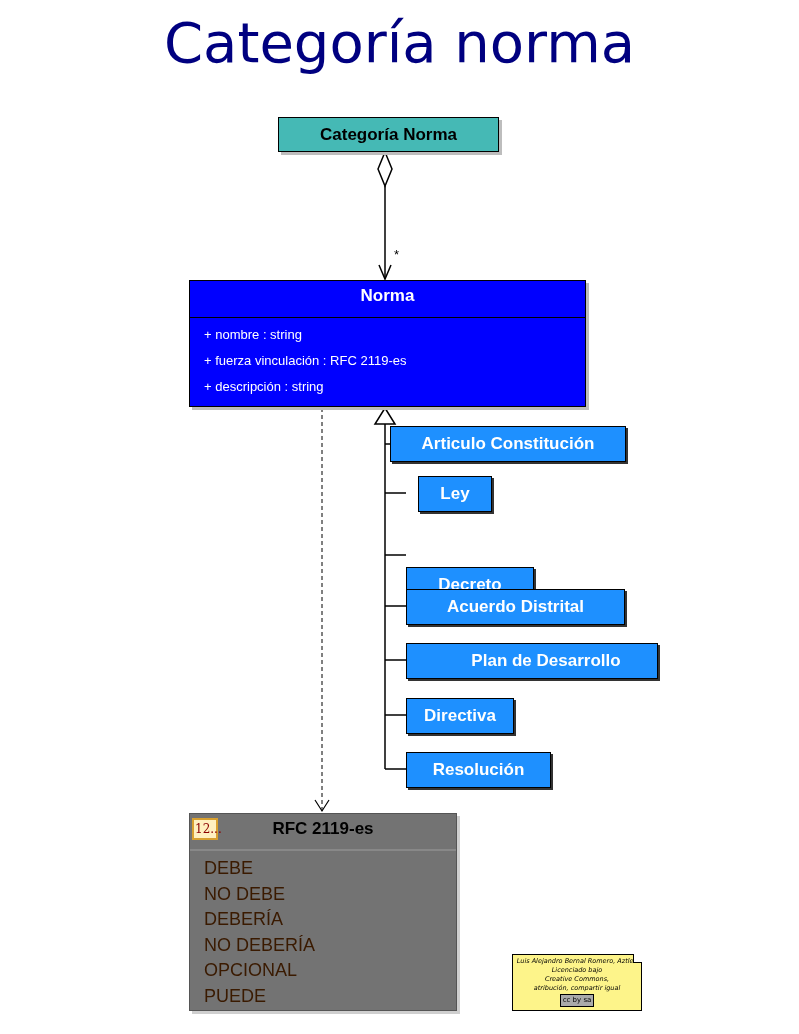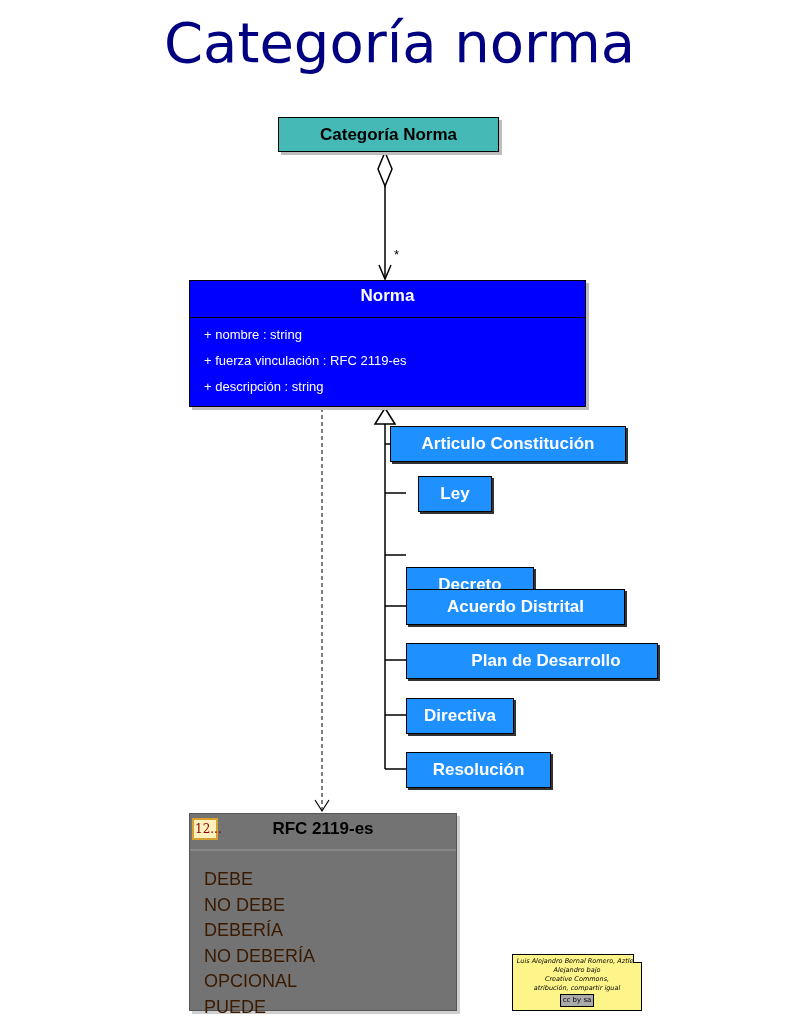--- a/index.html
+++ b/index.html
@@ -8,21 +8,21 @@
   svg.conn { position:absolute; left:0; top:0; }
   .box { position:absolute; box-sizing:border-box; border:1px solid #000; }
   .cat { left:278px; top:117px; width:221px; height:35px; background:#45b9b5; text-align:center; font-weight:bold; font-size:17px; line-height:33px; color:#000; box-shadow:3px 3px 0 #bdbdbd; }
   .norma { left:189px; top:280px; width:397px; height:127px; background:#0000ff; color:#fff; box-shadow:3px 3px 0 #bdbdbd; }
   .norma .hdr { text-align:center; font-weight:bold; font-size:17px; height:36px; line-height:30px; border-bottom:1px solid #000; }
   .norma .attrs { padding:4px 0 0 14px; font-size:13px; line-height:26px; }
   .sub { position:absolute; box-sizing:border-box; border:1px solid #000; background:#1e90ff; color:#fff; font-weight:bold; font-size:17px; height:36px; line-height:34px; text-align:center; box-shadow:2px 2px 0 #333; }
   .enum { left:189px; top:813px; width:268px; height:198px; background:#737373; color:#3a1a00; box-shadow:3px 3px 0 #cfcfcf; border-color:#555; }
   .enum .hdr { position:relative; height:35px; border-bottom:2px solid #888; text-align:center; font-weight:bold; font-size:17px; line-height:30px; color:#000; }
   .enum .icon12 { position:absolute; left:2px; top:4px; width:26px; height:22px; box-sizing:border-box; border:2px solid #d8a030; background:#fff0c0; font-size:12px; font-family:"DejaVu Serif", serif; color:#8b0000; line-height:18px; text-align:left; padding-left:1px; font-weight:normal; }
-  .enum .lits { padding:16px 0 0 14px; font-size:18px; line-height:25.5px;border-radius:16px; }
+  .enum .lits { padding:5px 0 0 14px; font-size:18px; line-height:25.5px;border-radius:16px; }
   .note { position:absolute; left:512px; top:954px; width:130px; height:57px; box-sizing:border-box; border:1px solid #000; background:#fdf48a; font-family:"DejaVu Sans", sans-serif; font-style:italic; font-size:6.5px; line-height:9px; text-align:center; color:#000; padding-top:2px; }
   .note .fold { position:absolute; right:-1px; top:-1px; width:8px; height:8px; background:#fff; border-left:1px solid #000; border-bottom:1px solid #000; }
   .cc { display:inline-block; margin-top:1px; width:32px; height:11px; background:#aaa; border:1px solid #000; font-style:normal; font-size:7px; line-height:11px; color:#000; }
 </style>
 </head>
 <body>
 
 <div class="title">Categoría norma</div>
 
 <svg class="conn" width="799" height="1034">
@@ -78,17 +78,17 @@
     <div>DEBERÍA</div>
     <div>NO DEBERÍA</div>
     <div>OPCIONAL</div>
     <div>PUEDE</div>
   </div>
 </div>
 
 <div class="note">
   <span class="fold"></span>
   <div>Luis Alejandro Bernal Romero, Aztlek</div>
-  <div>Alejandro bajo</div>
+  <div>Licenciado bajo</div>
   <div>Creative Commons,</div>
   <div>atribución, compartir igual</div>
   <span class="cc">cc by sa</span>
 </div>
 
 </body></html>

